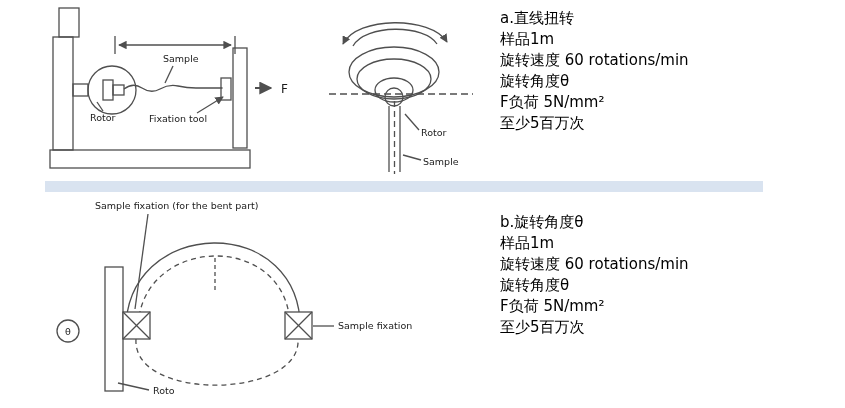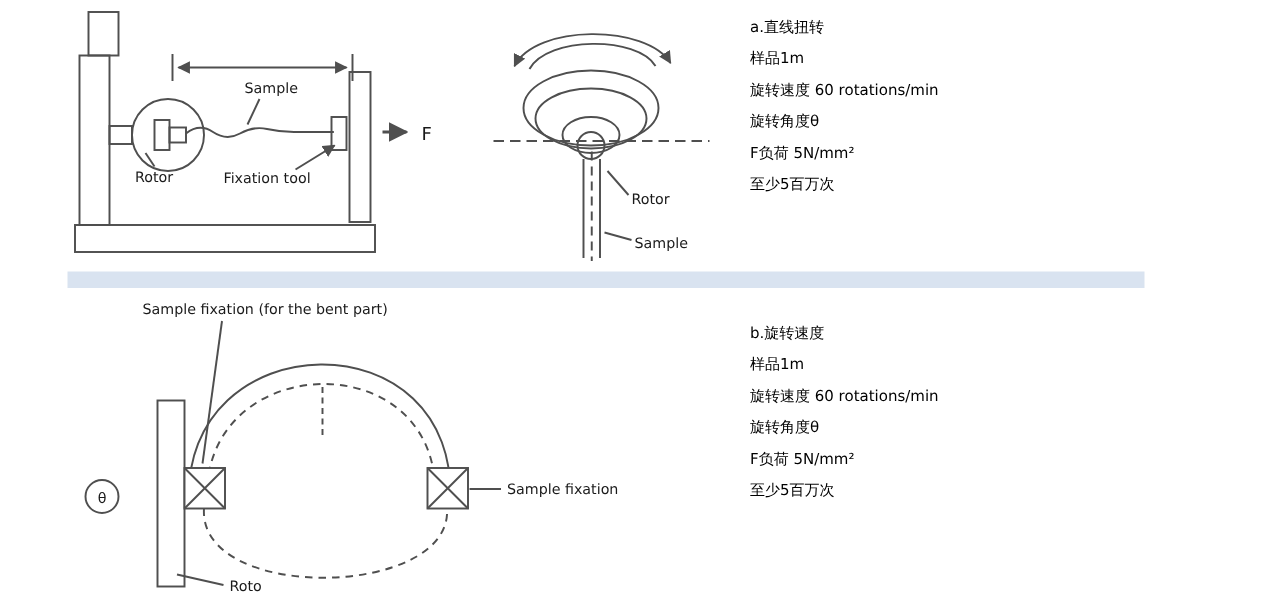--- a/index.html
+++ b/index.html
@@ -5,21 +5,21 @@
   html,body{margin:0;padding:0;background:#fff;}
   .page{
     position:relative;width:845px;height:408px;background:#ffffff;overflow:hidden;
     font-family:"DejaVu Sans","Liberation Sans",sans-serif;
   }
   .d1{position:absolute;left:45px;top:5px;}
   .d2{position:absolute;left:327px;top:6px;}
   .d3{position:absolute;left:50px;top:196px;}
   .texta{position:absolute;left:500px;top:8px;}
   .textb{position:absolute;left:500px;top:212px;}
-  .spec-line{font-size:10px;line-height:21px;color:#000;white-space:nowrap;}
+  .spec-line{font-size:15px;line-height:21px;color:#000;white-space:nowrap;}
   .divider{position:absolute;left:45px;top:181px;width:718px;height:11px;background:#d9e3f0;}
   svg text{fill:#1a1a1a;}
 </style>
 </head>
 <body>
 
 <div class="page">
 
   <svg class="d1" width="260" height="175" viewBox="0 0 260 175">
     <defs>
@@ -111,21 +111,21 @@
     </g>
     <g font-size="9.5">
       <text x="45" y="13">Sample fixation (for the bent part)</text>
       <text x="288" y="133">Sample fixation</text>
       <text x="103" y="198">Roto</text>
       <text x="18" y="139" text-anchor="middle">θ</text>
     </g>
   </svg>
 
   <div class="textb">
-    <div class="spec-line">b.旋转速度</div>
+    <div class="spec-line">b.旋转角度θ</div>
     <div class="spec-line">样品1m</div>
     <div class="spec-line">旋转速度 60 rotations/min</div>
     <div class="spec-line">旋转角度θ</div>
     <div class="spec-line">F负荷 5N/mm²</div>
     <div class="spec-line">至少5百万次</div>
   </div>
 
 </div>
 
 </body></html>

